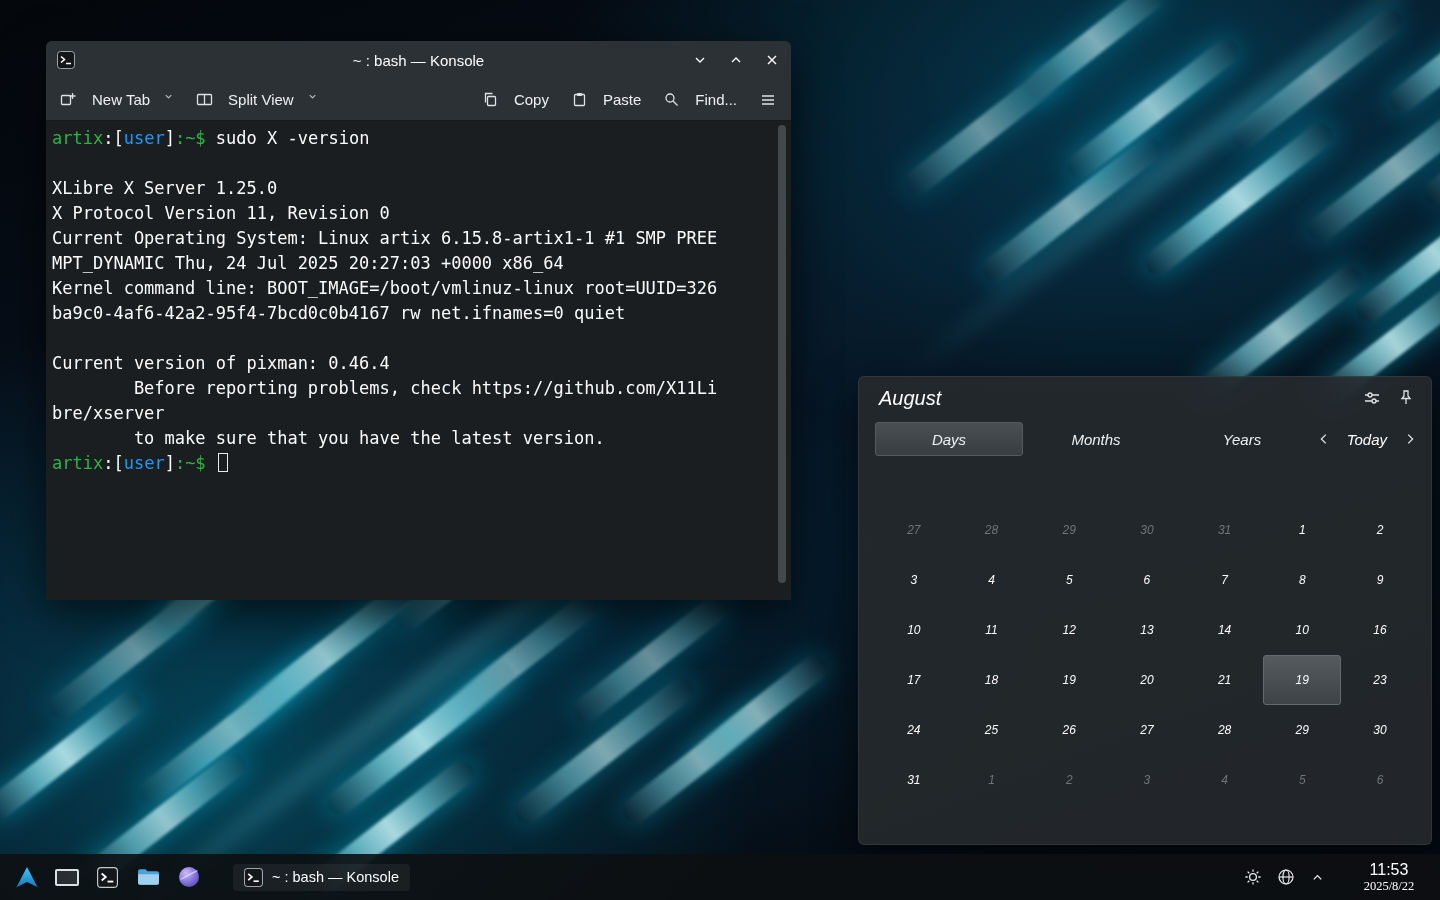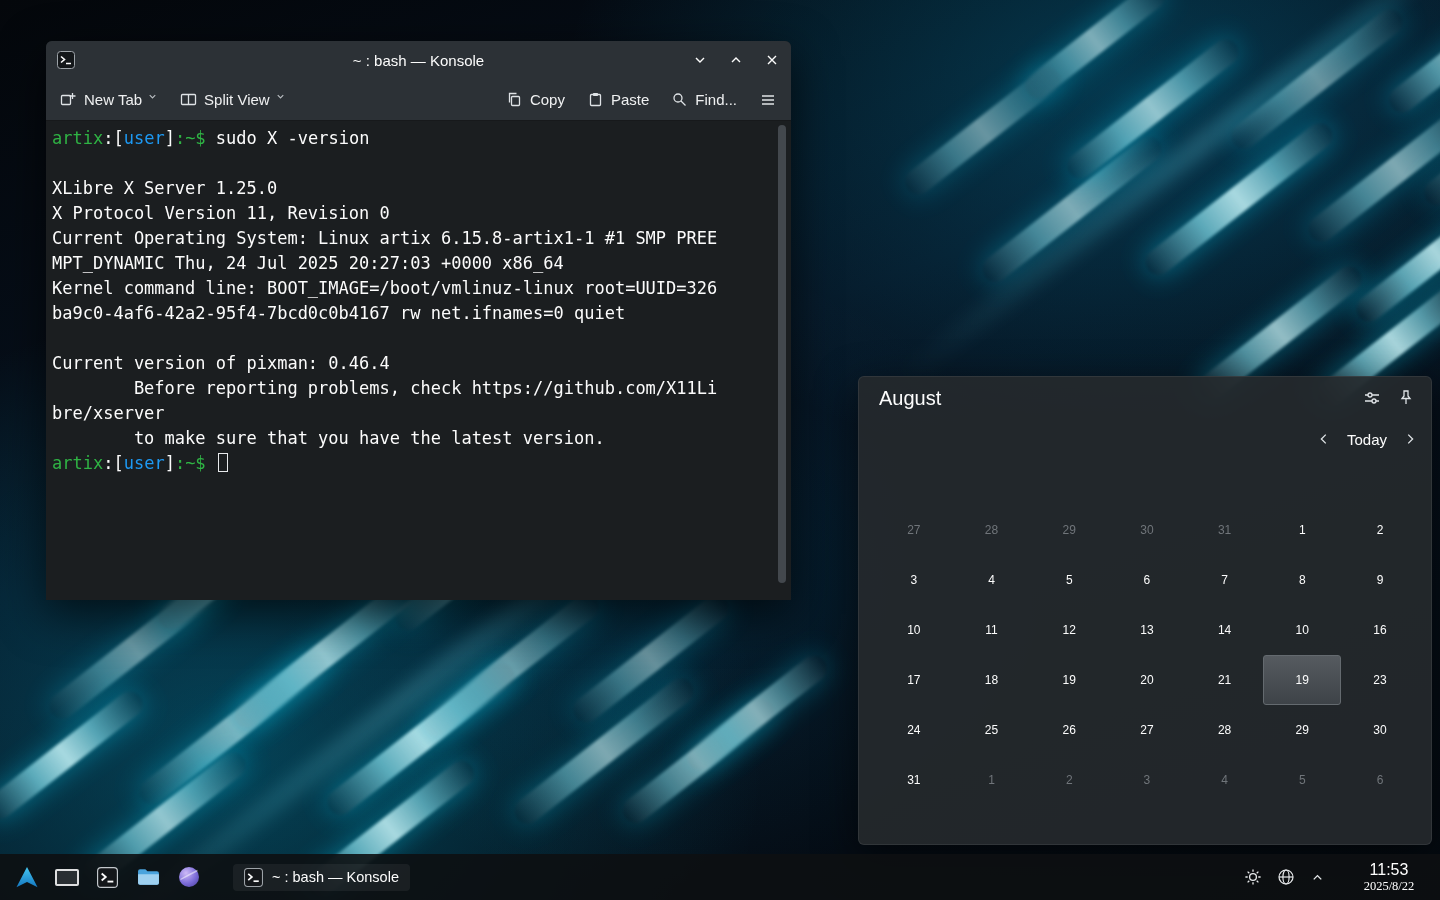--- a/index.html
+++ b/index.html
@@ -27,41 +27,41 @@
     border-radius:6px 6px 0 0; overflow:hidden; box-shadow:0 14px 46px rgba(0,0,0,.65);
     background:#1b1e20; }
   .titlebar { position:relative; height:38px; background:#2c3136; display:flex; align-items:center; }
   .win-icon { position:absolute; left:11px; top:10px; width:18px; height:18px; }
   .win-title { position:absolute; left:0; right:0; text-align:center; color:#fcfcfc; font-size:15px; }
   .win-controls { position:absolute; right:8px; top:0; height:38px; display:flex; align-items:center; gap:14px; }
   .wbtn { width:22px; height:22px; display:flex; align-items:center; justify-content:center; color:#fcfcfc; cursor:default; }
 
   .toolbar { height:42px; background:#2c3136; border-bottom:1px solid #17191b;
     display:flex; align-items:center; padding:0 14px; gap:22px; }
-  .tb-btn { display:flex; align-items:flex-start; gap:7px; color:#eff0f1; font-size:15px; white-space:nowrap; }
+  .tb-btn { display:flex; align-items:flex-start; gap:15px; color:#eff0f1; font-size:15px; white-space:nowrap; }
   .tb-ic { display:flex; color:#dfe3e6; }
   .tb-caret { display:flex; color:#b8bcc0; margin-left:-2px; }
   .tb-right { margin-left:auto; display:flex; align-items:center; gap:22px; }
 
   .terminal { position:relative; height:373px; background:#1b1e20; padding:5px 18px 0 6px; }
   .term-out { font-family:"DejaVu Sans Mono","Liberation Mono",monospace; font-size:17px; line-height:25px;
     color:#fcfcfc; white-space:pre; }
   .term-line { height:25px; white-space:pre; }
   .c-fg { color:#fcfcfc; }
   .c-green { color:#2fb344; }
   .c-blue { color:#1d99f3; }
   .term-cursor { display:inline-block; width:10px; height:19px; border:1px solid #e8eaec;
     vertical-align:-3px; margin-left:2px; }
   .term-scrollbar { position:absolute; top:2px; right:4px; width:10px; bottom:8px; }
   .scroll-thumb { position:absolute; top:2px; left:1px; width:8px; height:458px; background:#43484d; border-radius:4px; }
 
   
   .calendar { position:absolute; left:858px; top:376px; width:574px; height:469px;
     background:rgba(37,41,45,.92); border:1px solid rgba(255,255,255,.07); border-radius:6px;
-    box-shadow:0 12px 40px rgba(0,0,0,.55); color:#fcfcfc; }
+    box-shadow:0 12px 40px rgba(0,0,0,.55); color:#fcfcfc;font-style:italic; }
   .cal-month { position:absolute; left:20px; top:10px; font-size:20px; color:#fcfcfc; }
   .cal-config { position:absolute; right:16px; top:12px; display:flex; gap:16px; color:#dfe3e6; }
   .cal-config span { display:flex; }
   .cal-tabs { position:absolute; left:16px; top:45px; width:440px; height:34px; display:flex; }
   .cal-tab { flex:1; display:flex; align-items:center; justify-content:center; font-size:15px; color:#eff0f1; border-radius:3px; }
   .cal-tab.selected { background:linear-gradient(180deg,#4a4f54,#383d42); border:1px solid #565b60; }
   .cal-nav { position:absolute; right:12px; top:45px; height:34px; display:flex; align-items:center; gap:10px; }
   .cal-chevron { display:flex; color:#dfe3e6; width:18px; justify-content:center; }
   .cal-today { font-size:15px; color:#fcfcfc; padding:0 4px; }
   .cal-dayheads { position:absolute; left:16px; top:88px; width:544px; display:grid;
@@ -238,20 +238,25 @@
             <circle cx="11" cy="12" r="2" fill="#2b3035" stroke="currentColor" stroke-width="1.3"></circle>
           </svg>
         </span>
       <span>
           <svg width="18" height="18" viewBox="0 0 18 18">
             <path d="M7 2h4v5l2 2.5H5L7 7z" fill="none" stroke="currentColor" stroke-width="1.3"></path>
             <path d="M9 9.5V15" stroke="currentColor" stroke-width="1.3"></path>
           </svg>
         </span>
     </div>
+    <div class="cal-tabs">
+        <div class="cal-tab selected">Days</div>
+        <div class="cal-tab">Months</div>
+        <div class="cal-tab">Years</div>
+      </div>
     <div class="cal-nav">
       <span class="cal-chevron">
           <svg width="14" height="14" viewBox="0 0 16 16">
             <path d="M10 3l-5 5 5 5" fill="none" stroke="currentColor" stroke-width="1.5"></path>
           </svg>
         </span>
       <span class="cal-today">Today</span>
       <span class="cal-chevron">
           <svg width="14" height="14" viewBox="0 0 16 16">
             <path d="M6 3l5 5-5 5" fill="none" stroke="currentColor" stroke-width="1.5"></path>

